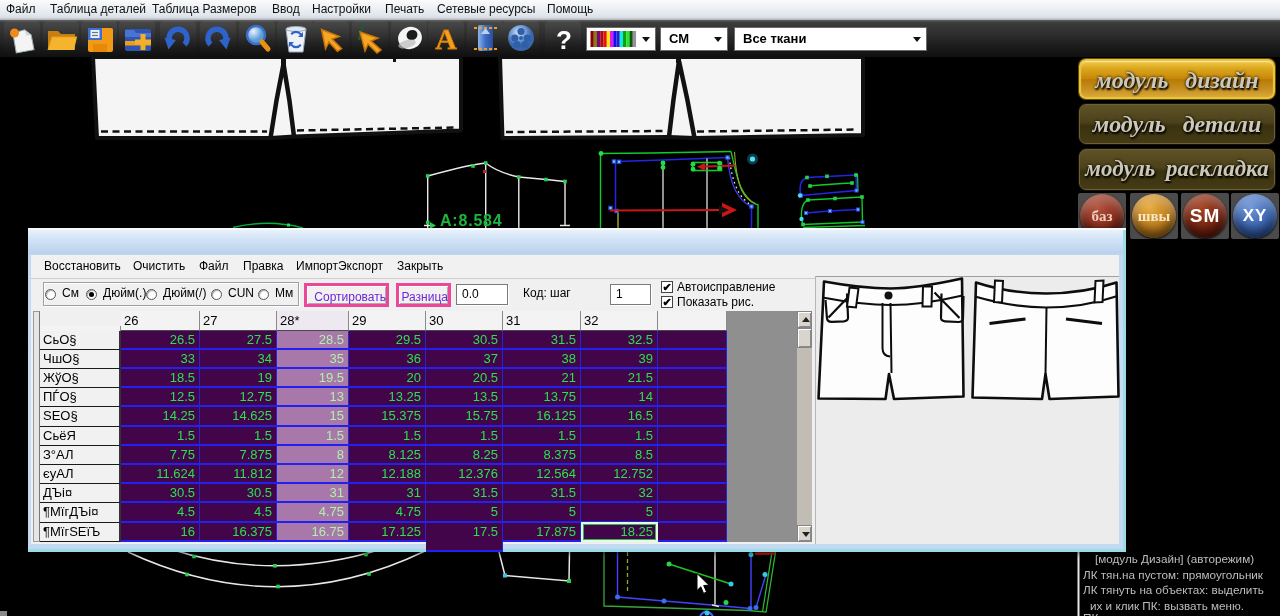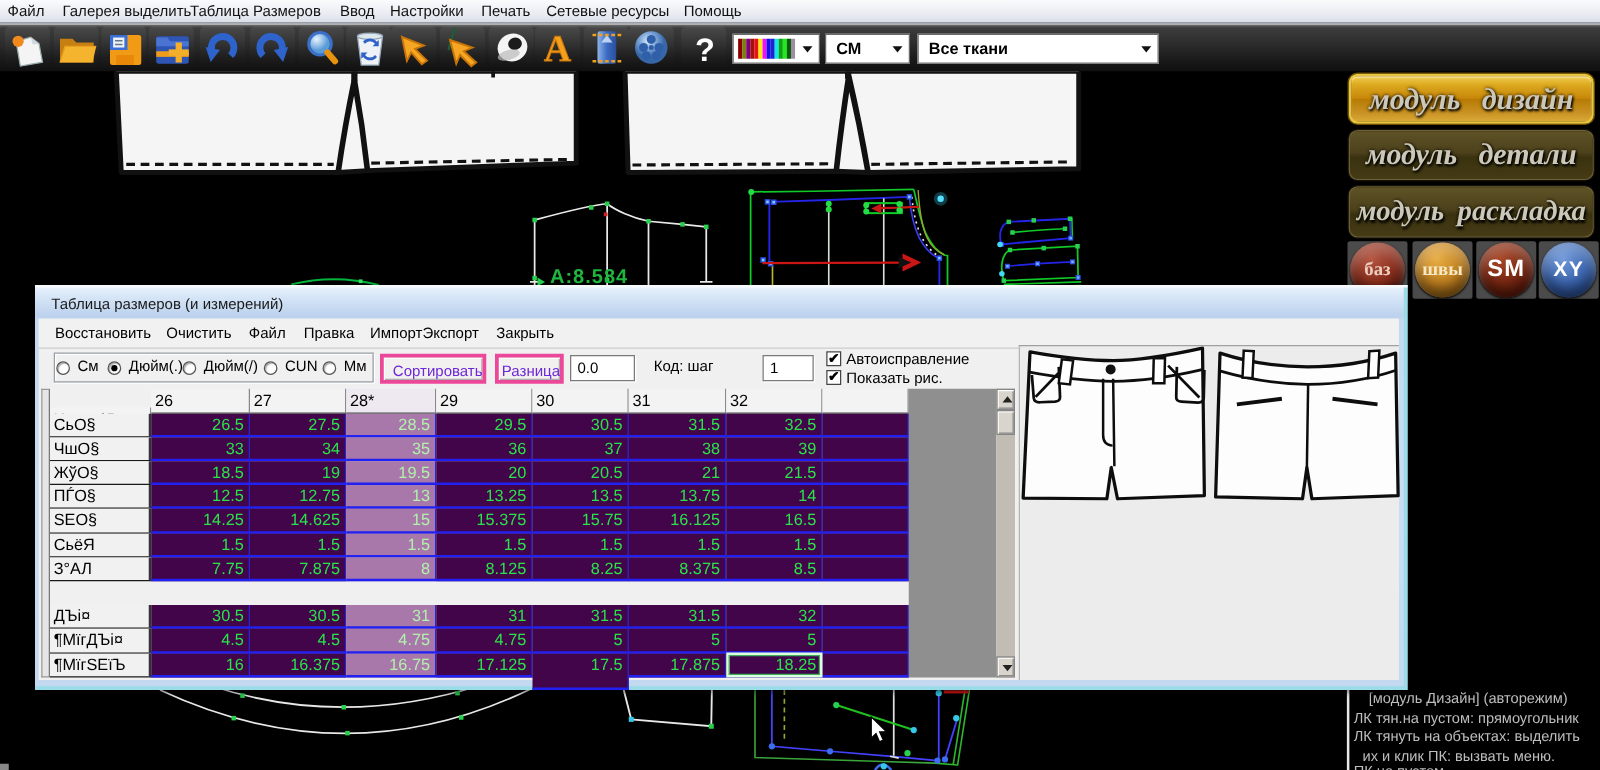--- a/index.html
+++ b/index.html
@@ -45,21 +45,21 @@
 #sbar{position:absolute;left:766px;top:56px;width:15px;height:231px;background:#c1bdb5}
 .sbtn{position:absolute;left:0;width:15px;height:17px;background:#d9d5cd;border:1px solid #858585;box-shadow:inset 1px 1px 0 #fff,inset -1px -1px 0 #8a8a8a;text-align:center}
 .sarr{position:absolute;left:3.5px;width:0;height:0;border-left:4px solid transparent;border-right:4px solid transparent}
 #sthumb{position:absolute;left:0;top:17px;width:15px;height:20px;background:#d9d5cd;border:1px solid #858585;box-shadow:inset 1px 1px 0 #fff,inset -1px -1px 0 #8a8a8a}
 #dpanel{position:absolute;left:784px;top:21px;width:304px;height:268px;background:#ececec;border-top:1px solid #a0a0a0;border-left:1px solid #b5b5b5}
 </style></head>
 <body>
 
 <div id="menubar">
 <span style="left:6px">Файл</span>
-<span style="left:50px">Галерея выделить</span>
+<span style="left:50px">Таблица деталей</span>
 <span style="left:152px">Таблица Размеров</span>
 <span style="left:272px">Ввод</span>
 <span style="left:312px">Настройки</span>
 <span style="left:385px">Печать</span>
 <span style="left:437px">Сетевые ресурсы</span>
 <span style="left:547px">Помощь</span>
 </div>
 
 <div id="toolbar">
 <div style="position:absolute;left:4px;top:2px;width:36px;height:34px;background:linear-gradient(180deg,rgba(130,130,130,.18),rgba(60,60,60,.12) 60%,rgba(20,20,20,.1));border-radius:4px"></div>
@@ -339,21 +339,20 @@
 <div class="tile" style="left:1231px">
     <div class="ball" style="background:radial-gradient(circle at 40% 30%,#7099da,#3c66b0 48%,#234684 82%);font:bold 17px 'Liberation Sans';line-height:44px;color:#fff;letter-spacing:1px">XY</div>
   </div>
 <div class="st" style="left:1095px;top:552px">[модуль Дизайн] (авторежим)</div>
 <div class="st" style="left:1083px;top:567.5px">ЛК тян.на пустом: прямоугольник</div>
 <div class="st" style="left:1083px;top:583px">ЛК тянуть на объектах: выделить</div>
 <div class="st" style="left:1090px;top:598.5px">их и клик ПК: вызвать меню.</div>
 <div class="st" style="left:1083px;top:611px">ПК на пустом</div>
 
 <div id="dialog">
-<div id="dtitle">Таблица размеров (и измерений)</div>
 <div id="dclient">
   <div id="dmenu">
     <span style="left:13px">Восстановить</span>
     <span style="left:102px">Очистить</span>
     <span style="left:168px">Файл</span>
     <span style="left:212px">Правка</span>
     <span style="left:265px">ИмпортЭкспорт</span>
     <span style="left:366px">Закрыть</span>
   </div>
   <div class="gbox"></div>
@@ -461,20 +460,31 @@
           <div class="lc" style="left:0;width:81px;height:19px">З°АЛ</div>
           <div class="dc" style="left:81px;width:79px;height:19px">7.75</div>
           <div class="dc" style="left:160px;width:77px;height:19px">7.875</div>
           <div class="dc hl" style="left:237px;width:72px;height:19px">8</div>
           <div class="dc" style="left:309px;width:77px;height:19px">8.125</div>
           <div class="dc" style="left:386px;width:77px;height:19px">8.25</div>
           <div class="dc" style="left:463px;width:78px;height:19px">8.375</div>
           <div class="dc" style="left:541px;width:77px;height:19px">8.5</div>
           <div class="dc" style="left:618px;width:69px;height:19px"></div>
         </div>
+<div class="trow" style="top:154px;height:19px">
+          <div class="lc" style="left:0;width:81px;height:19px">єуАЛ</div>
+          <div class="dc" style="left:81px;width:79px;height:19px">11.624</div>
+          <div class="dc" style="left:160px;width:77px;height:19px">11.812</div>
+          <div class="dc hl" style="left:237px;width:72px;height:19px">12</div>
+          <div class="dc" style="left:309px;width:77px;height:19px">12.188</div>
+          <div class="dc" style="left:386px;width:77px;height:19px">12.376</div>
+          <div class="dc" style="left:463px;width:78px;height:19px">12.564</div>
+          <div class="dc" style="left:541px;width:77px;height:19px">12.752</div>
+          <div class="dc" style="left:618px;width:69px;height:19px"></div>
+        </div>
 <div class="trow" style="top:173px;height:19px">
           <div class="lc" style="left:0;width:81px;height:19px">ДЪі¤</div>
           <div class="dc" style="left:81px;width:79px;height:19px">30.5</div>
           <div class="dc" style="left:160px;width:77px;height:19px">30.5</div>
           <div class="dc hl" style="left:237px;width:72px;height:19px">31</div>
           <div class="dc" style="left:309px;width:77px;height:19px">31</div>
           <div class="dc" style="left:386px;width:77px;height:19px">31.5</div>
           <div class="dc" style="left:463px;width:78px;height:19px">31.5</div>
           <div class="dc" style="left:541px;width:77px;height:19px">32</div>
           <div class="dc" style="left:618px;width:69px;height:19px"></div>

